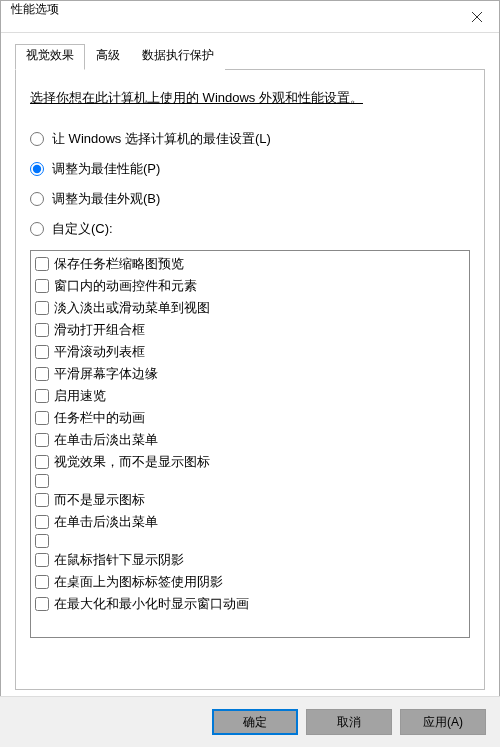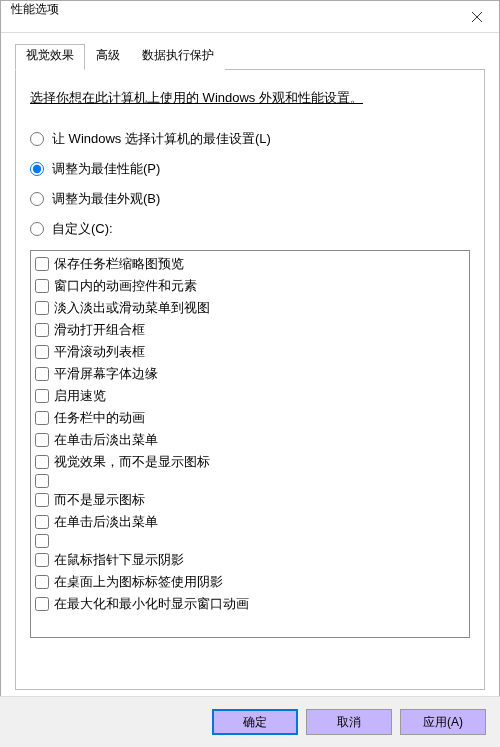--- a/index.html
+++ b/index.html
@@ -106,21 +106,21 @@
     bottom: 0;
     right: 0;
     width: 100%;
     background: #f0f0f0;
     border-top: 1px solid #ddd;
   }
   .btn {
     min-width: 86px;
     height: 26px;
     border: 1px solid #999;
-    background: #c4b5fd;
+    background: #a3a3a3;
     font-size: 12px;
     font-family: inherit;
     padding: 0 12px;
   }
   .btn.primary {
     border: 1px solid #0078d7;
     box-shadow: inset 0 0 0 1px #0078d7;
   }
 </style>
 </head>

